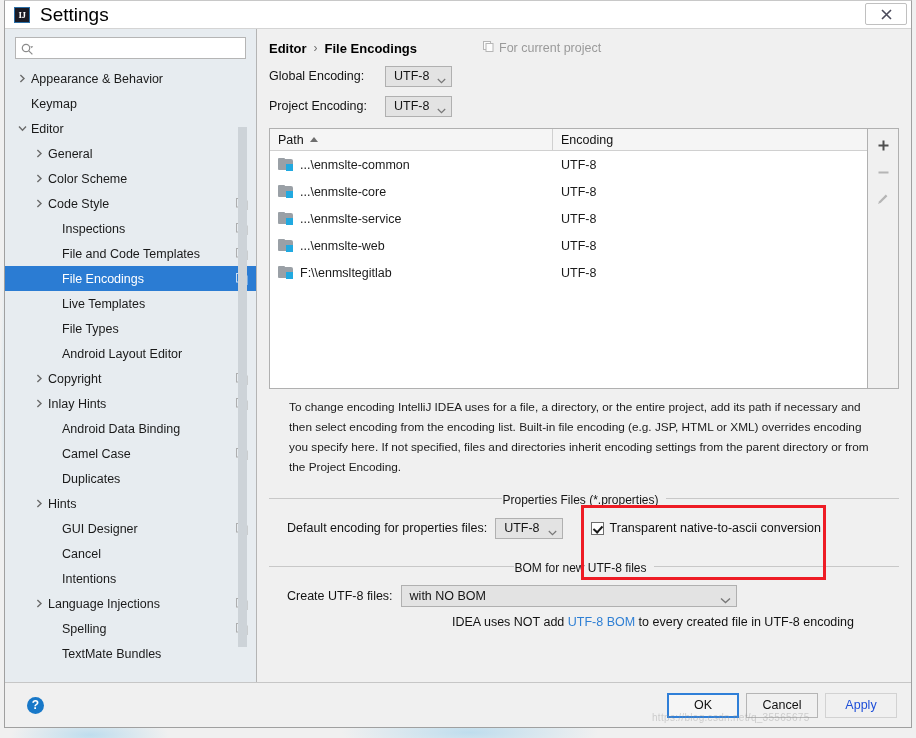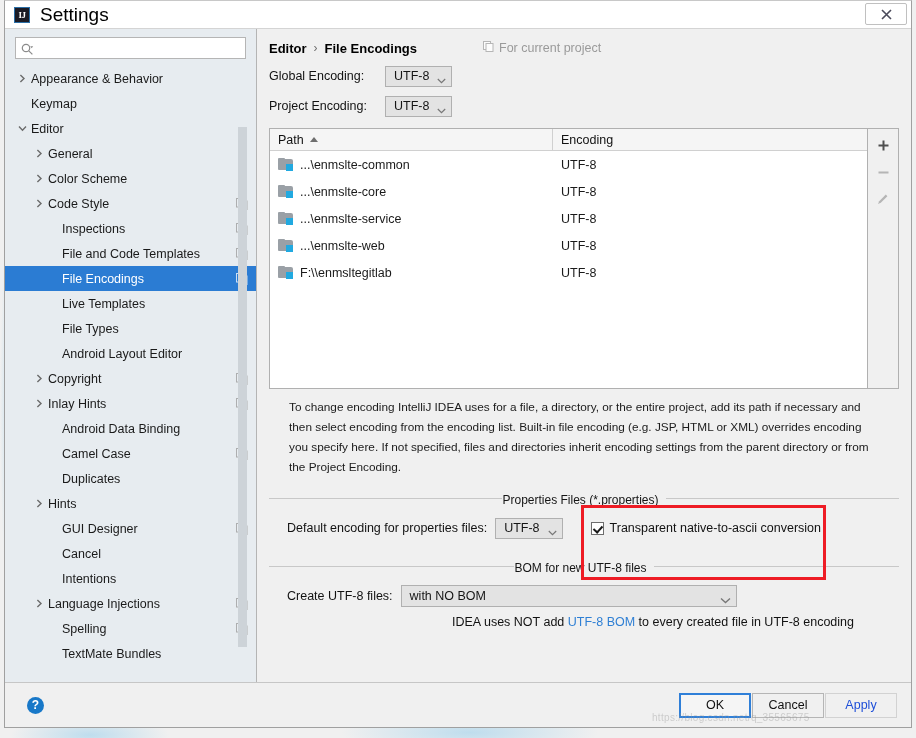--- a/index.html
+++ b/index.html
@@ -405,21 +405,21 @@
     width: 17px; height: 17px;
     border-radius: 50%;
     background: #1878c8;
     color: #ffffff;
     font-size: 12px; font-weight: bold;
     display: flex; align-items: center; justify-content: center;
     margin-left: 8px;
   }
   .btn-group {
     margin-left: auto;
-    display: flex; gap: 1px;
+    display: flex; gap: 7px;
   }
   .btn {
     min-width: 72px; height: 25px;
     font-size: 12.5px;
     display: flex; align-items: center; justify-content: center;
     background: #f0f0f0;
     border: 1px solid #b5b5b5;
     color: #111;
   }
   .btn.primary {

